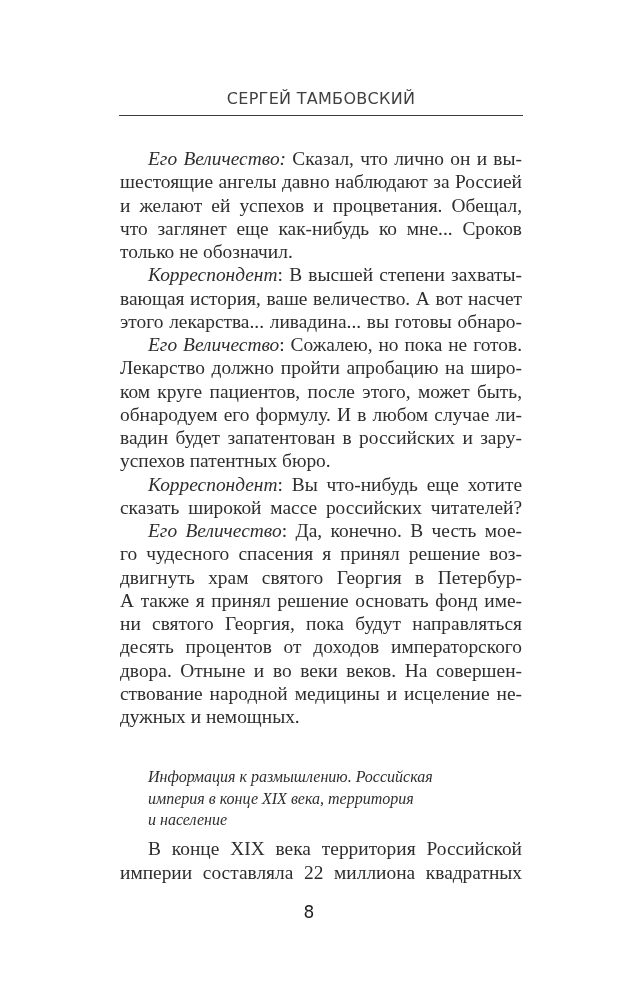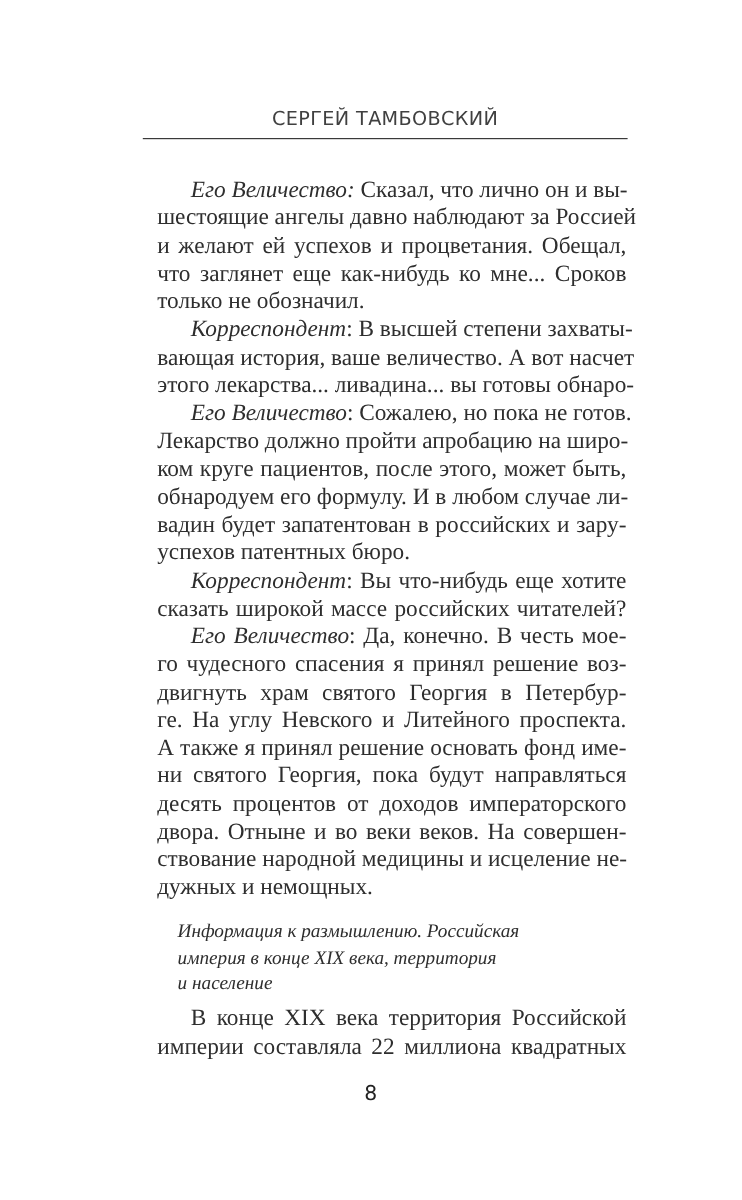--- a/index.html
+++ b/index.html
@@ -44,21 +44,20 @@
       line-height: 23.25px;
       color: #2e2e2e;
       text-align: justify;
     }
     .speaker { font-style: italic; }
     .line {
       display: block;
       text-align: justify;
       text-align-last: justify;
       white-space: nowrap;
-      margin-left: 11px;
     }
     .line.last {
       text-align-last: left;
     }
     .line.first { padding-left: 28px; }
     .info-heading {
       position: absolute;
       left: 148px;
       width: 360px;
       top: 766px;
@@ -123,21 +122,20 @@
 
   <div class="para-block">
     <span class="line first"><span class="speaker">Корреспондент</span><span>: Вы что-нибудь еще хотите</span></span>
     <span class="line">сказать широкой массе российских читателей?</span>
   </div>
 
   <div class="para-block">
     <span class="line first"><span class="speaker">Его Величество</span><span>: Да, конечно. В честь мое-</span></span>
     <span class="line">го чудесного спасения я принял решение воз-</span>
     <span class="line">двигнуть храм святого Георгия в Петербур-</span>
-    <span class="line">ге. На углу Невского и Литейного проспекта.</span>
     <span class="line">А также я принял решение основать фонд име-</span>
     <span class="line">ни святого Георгия, пока будут направляться</span>
     <span class="line">десять процентов от доходов императорского</span>
     <span class="line">двора. Отныне и во веки веков. На совершен-</span>
     <span class="line">ствование народной медицины и исцеление не-</span>
     <span class="line last">дужных и немощных.</span>
   </div>
 </div>
 
 <div class="info-heading">

